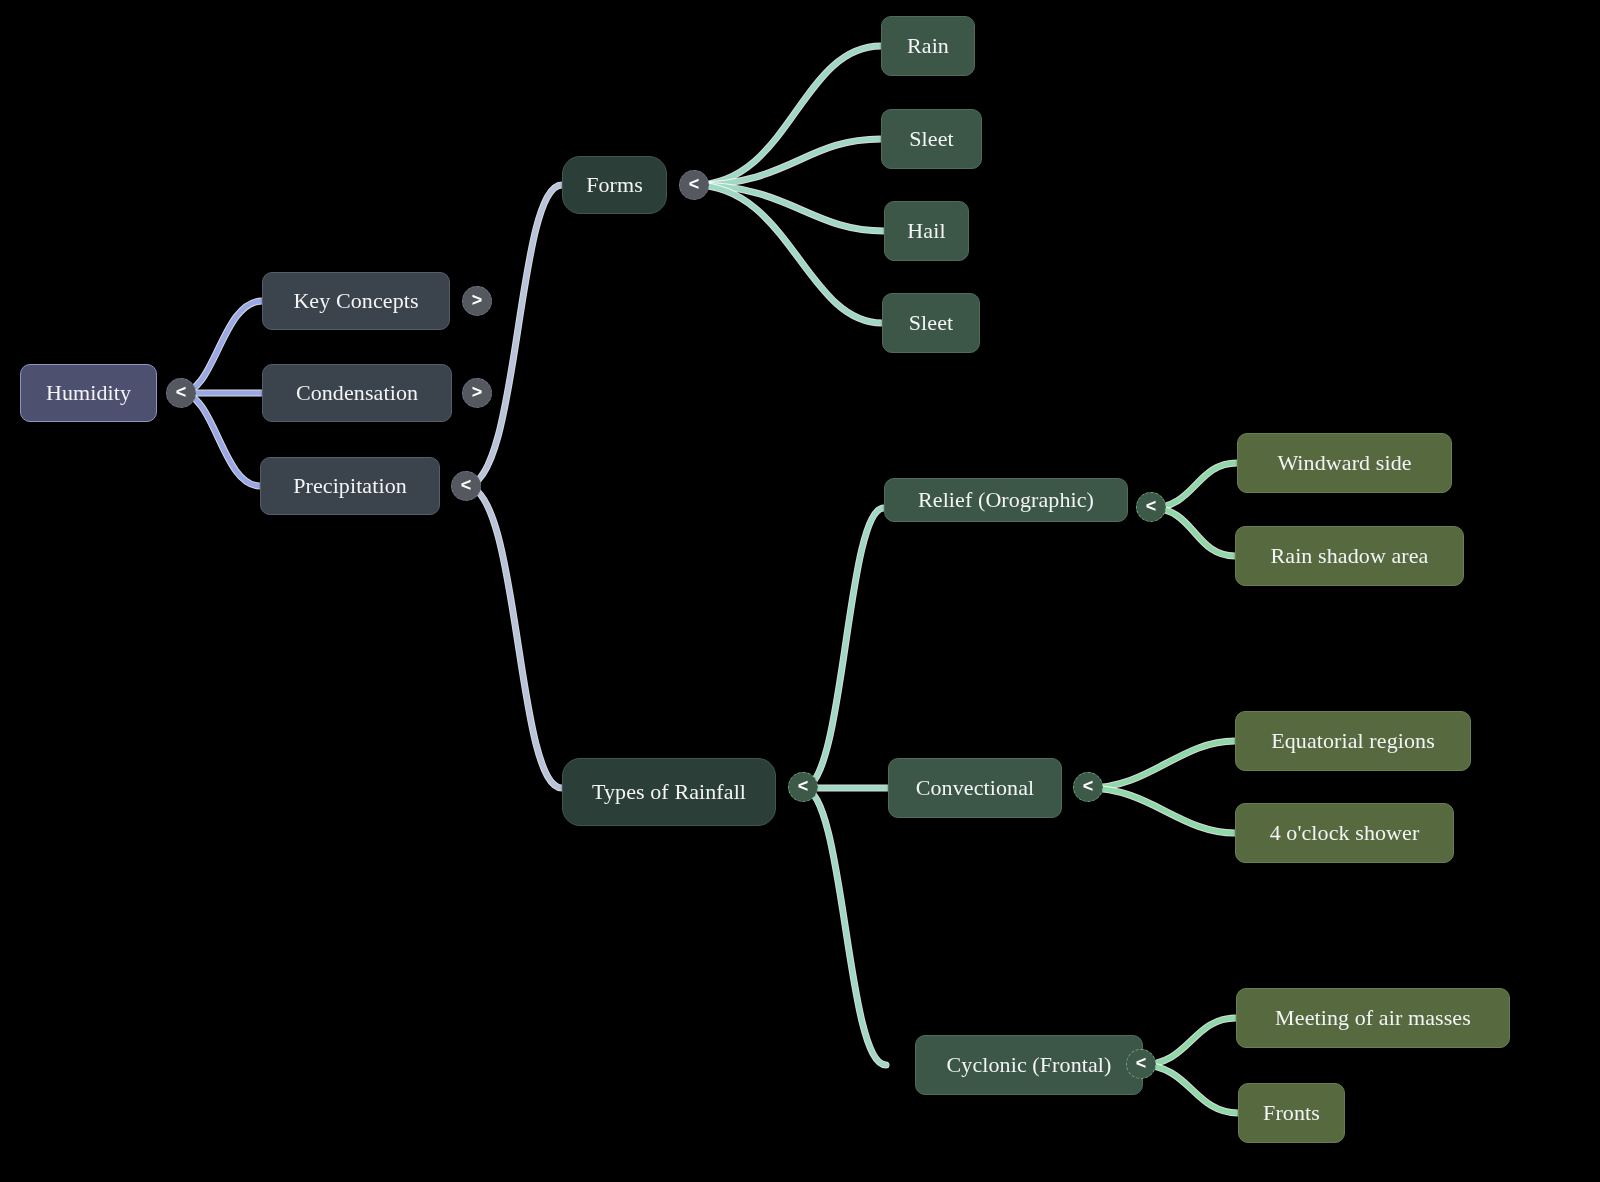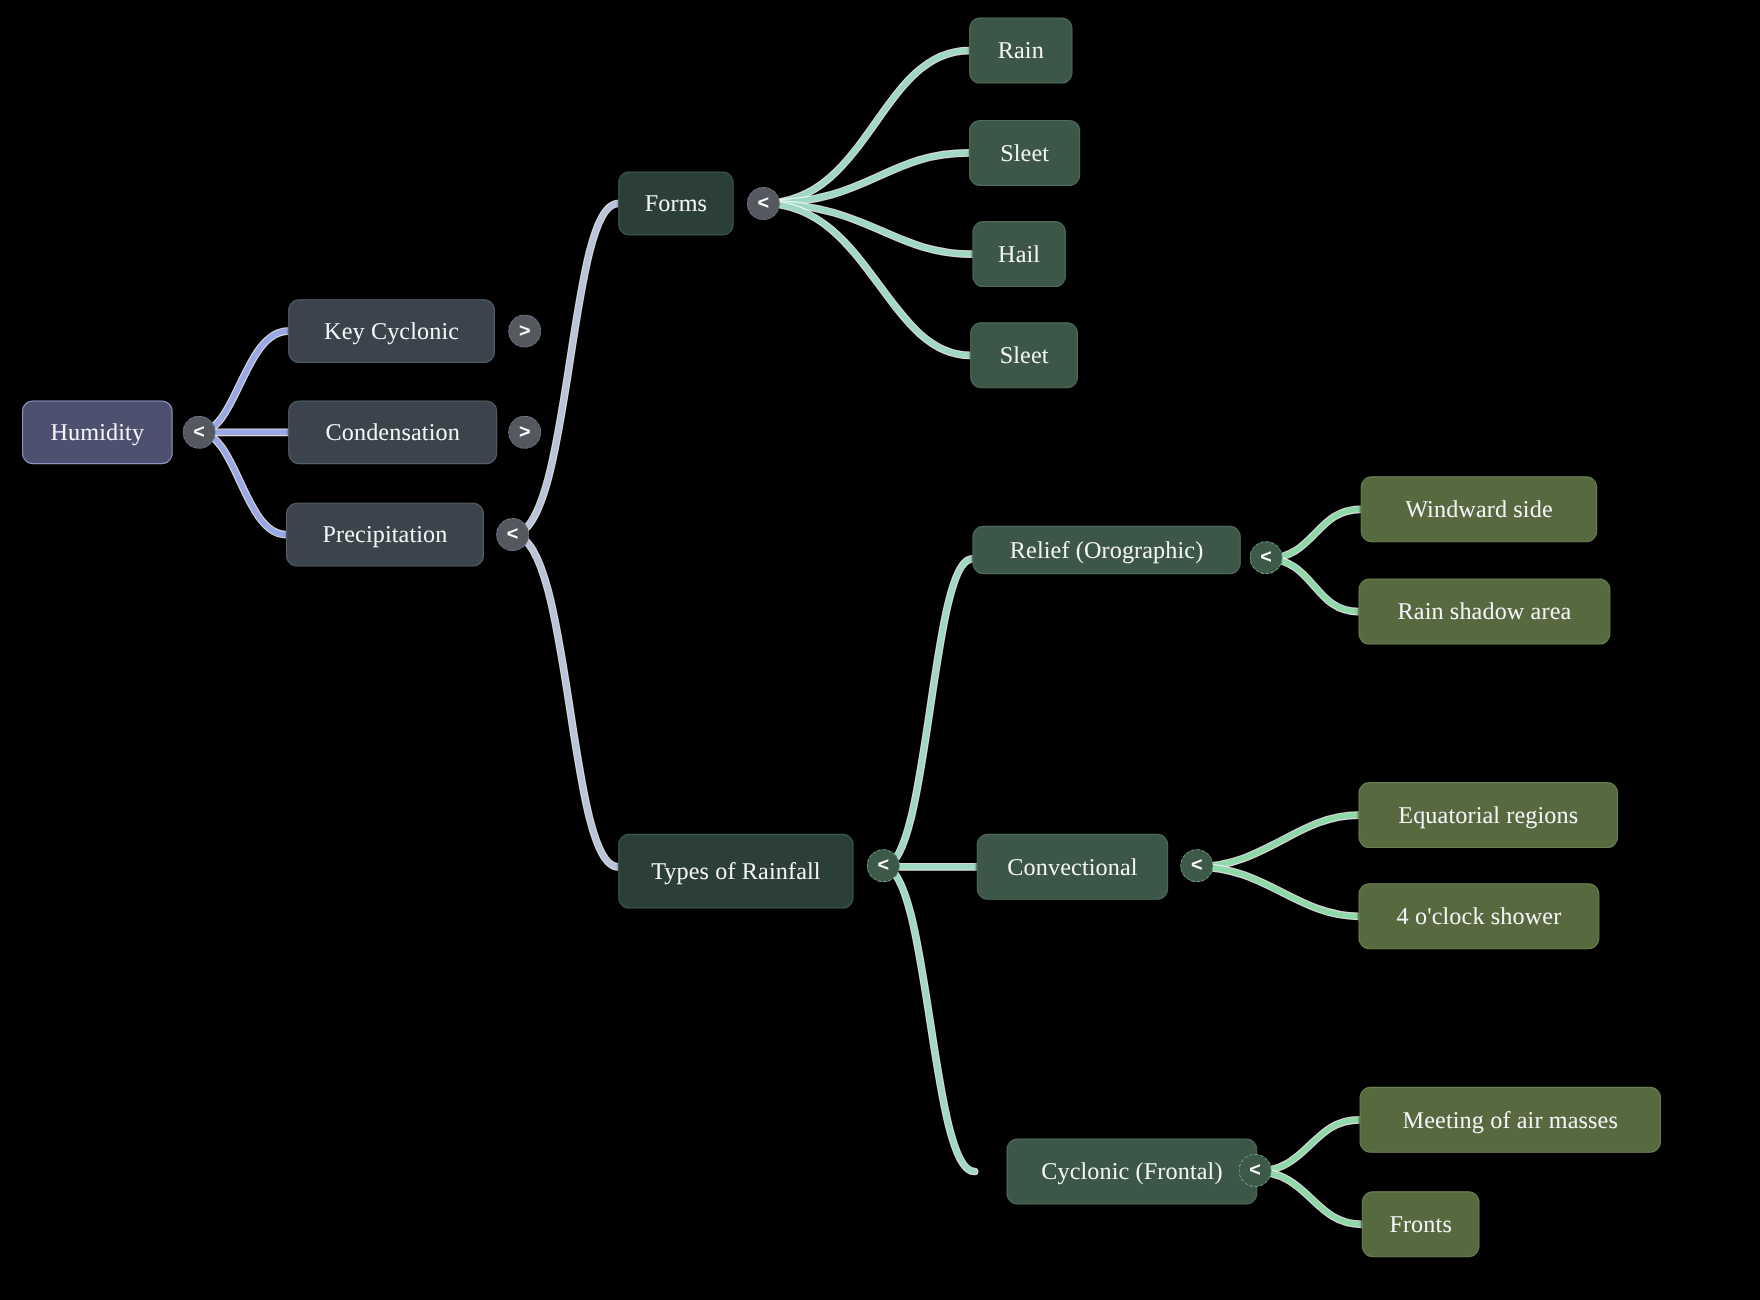--- a/index.html
+++ b/index.html
@@ -46,20 +46,21 @@
     background: #4e5070;
     border-color: #8f93c4;
   }
   .lvl-2 {
     background: #3b434c;
     border-color: #565f69;
   }
   .lvl-3a {
     background: #2b3f38;
     border-color: #3d584e;
+    border-radius: 18px;
   }
   .lvl-3b {
     background: #3c5748;
     border-color: #4e6b5b;
   }
   .lvl-4 {
     background: #56693f;
     border-color: #6a7f50;
   }
   .toggle {
@@ -133,21 +134,21 @@
         <path d="M1141,1065 C1190,1065 1194,1113 1238,1113" fill="none" stroke="#ffffff" stroke-width="7" stroke-opacity="0.85" stroke-linecap="round"></path>
         <path d="M1141,1065 C1190,1065 1194,1113 1238,1113" fill="none" stroke="#8fd9a8" stroke-width="5" stroke-linecap="round"></path>
       </g>
   </svg>
 
   <div class="node lvl-root" style="left: 20px; top: 364px; width: 137px; height: 58px;">
     <span class="node-label">Humidity</span>
   </div>
 
   <div class="node lvl-2" style="left: 262px; top: 272px; width: 188px; height: 58px;">
-    <span class="node-label">Key Cyclonic</span>
+    <span class="node-label">Key Concepts</span>
   </div>
   <div class="node lvl-2" style="left: 262px; top: 364px; width: 190px; height: 58px;">
     <span class="node-label">Condensation</span>
   </div>
   <div class="node lvl-2" style="left: 260px; top: 457px; width: 180px; height: 58px;">
     <span class="node-label">Precipitation</span>
   </div>
 
   <div class="node lvl-3a" style="left: 562px; top: 156px; width: 105px; height: 58px;">
     <span class="node-label">Forms</span>

